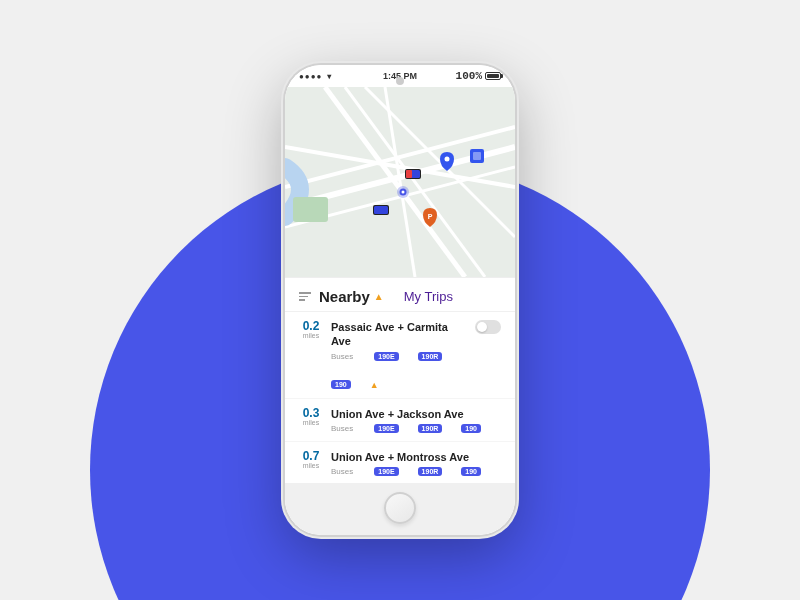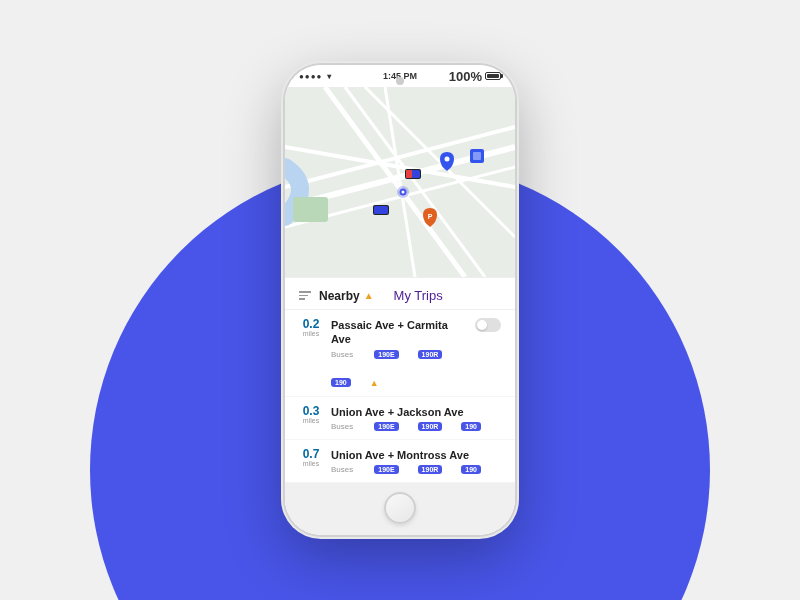--- a/index.html
+++ b/index.html
@@ -86,21 +86,22 @@
       position: absolute;
       left: 50%;
       transform: translateX(-50%);
       font-size: 9px;
       font-weight: 600;
     }
     .status-right {
       display: flex;
       align-items: center;
       gap: 3px;
-      font-size: 13px;
+      font-size: 11px;
+      font-family: Liberation Mono, monospace;
     }
     .battery {
       width: 16px;
       height: 8px;
       border: 1px solid #333;
       border-radius: 2px;
       position: relative;
       display: flex;
       align-items: center;
       padding: 1px;
@@ -190,21 +191,21 @@
       margin-right: 8px;
       display: flex;
       flex-direction: column;
       gap: 2px;
     }
     .filter-line {
       background: #999;
       height: 1.5px;
     }
     .tab-active {
-      font-size: 12px;
+      font-size: 15px;
       font-weight: 700;
       color: #222;
       margin-right: 4px;
     }
     .tab-alert {
       color: #f0a020;
       font-size: 10px;
       margin-right: 20px;
     }
     .tab-inactive {

